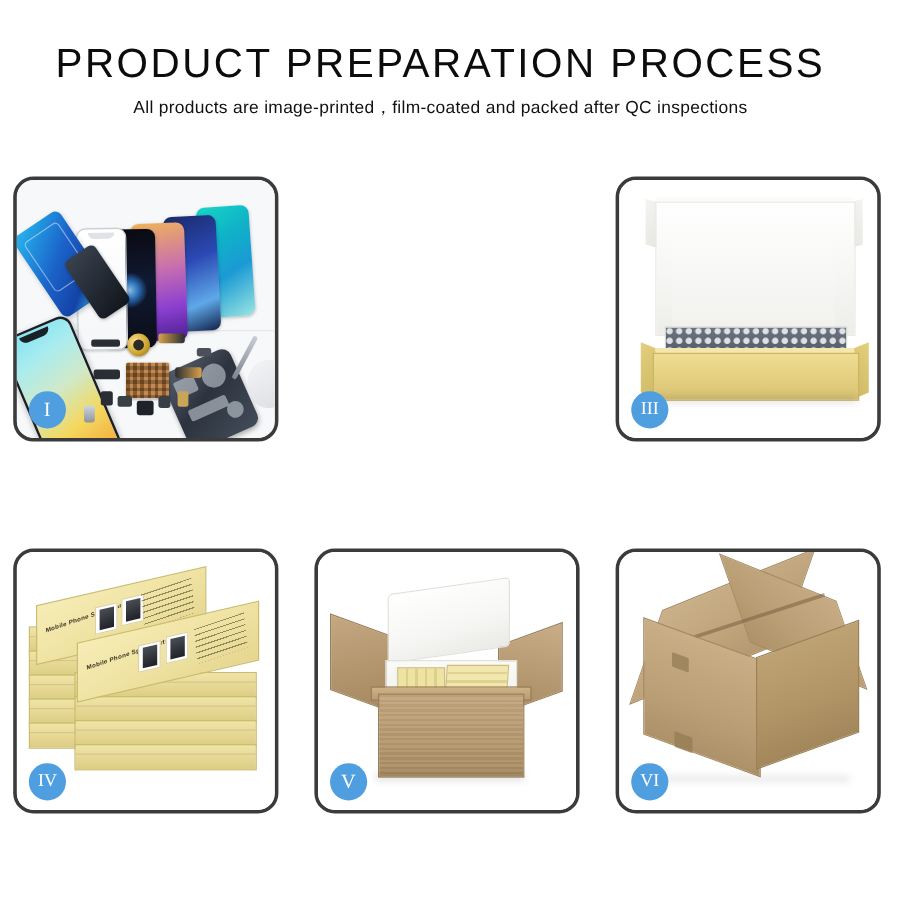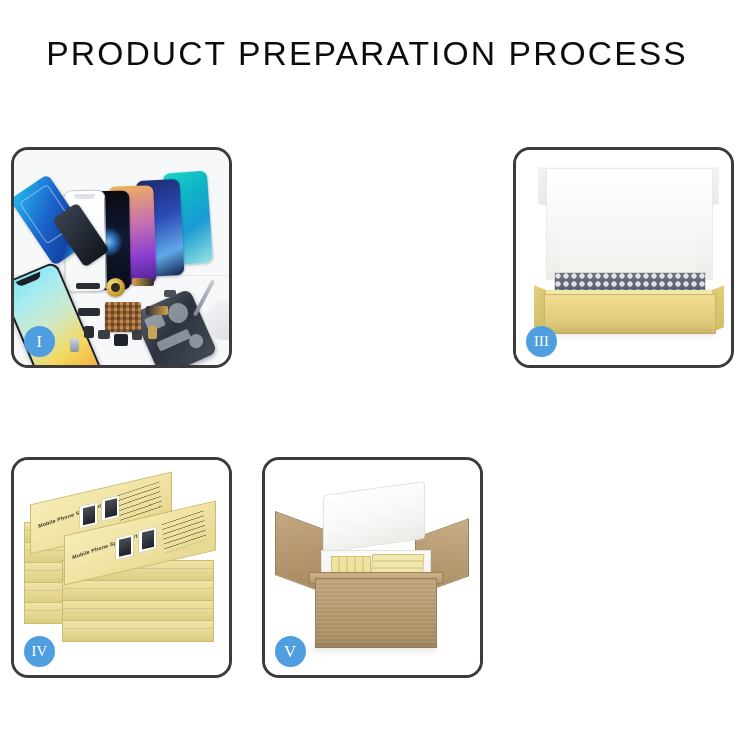--- a/index.html
+++ b/index.html
@@ -487,20 +487,21 @@
     background:rgba(0,0,0,.08); filter:blur(3px);
   }
 </style>
 </head>
 <body>
 
 <div class="page">
 
   <div class="header">
     <div class="title">PRODUCT PREPARATION PROCESS</div>
+    <div class="subtitle">All products are image-printed，film-coated and packed after QC inspections</div>
   </div>
 
   <div class="grid">
 
     <div class="panel r0 c0">
       <div class="panel-inner">
         <div class="p1-bg"></div>
         <div class="p1-shelf"></div>
 
         <div class="phone ph-e"></div>
@@ -611,15 +612,29 @@
         <div class="p5-inner"></div>
         <div class="p5-yellowA"></div>
         <div class="p5-yellowB"></div>
         <div class="p5-rim"></div>
         <div class="p5-body"></div>
         <div class="p5-shadow"></div>
       </div>
       <div class="badge">V</div>
     </div>
 
+    <div class="panel r1 c2">
+      <div class="panel-inner">
+        <div class="p6-bg"></div>
+        <div class="p6-top"></div>
+        <div class="p6-topB"></div>
+        <div class="p6-seam"></div>
+        <div class="p6-left"></div>
+        <div class="p6-right"></div>
+        <div class="p6-tape t1"></div>
+        <div class="p6-tape t2"></div>
+        <div class="p6-shadow"></div>
+      </div>
+      <div class="badge wide">VI</div>
+    </div>
 
   </div>
 </div>
 
 </body></html>

